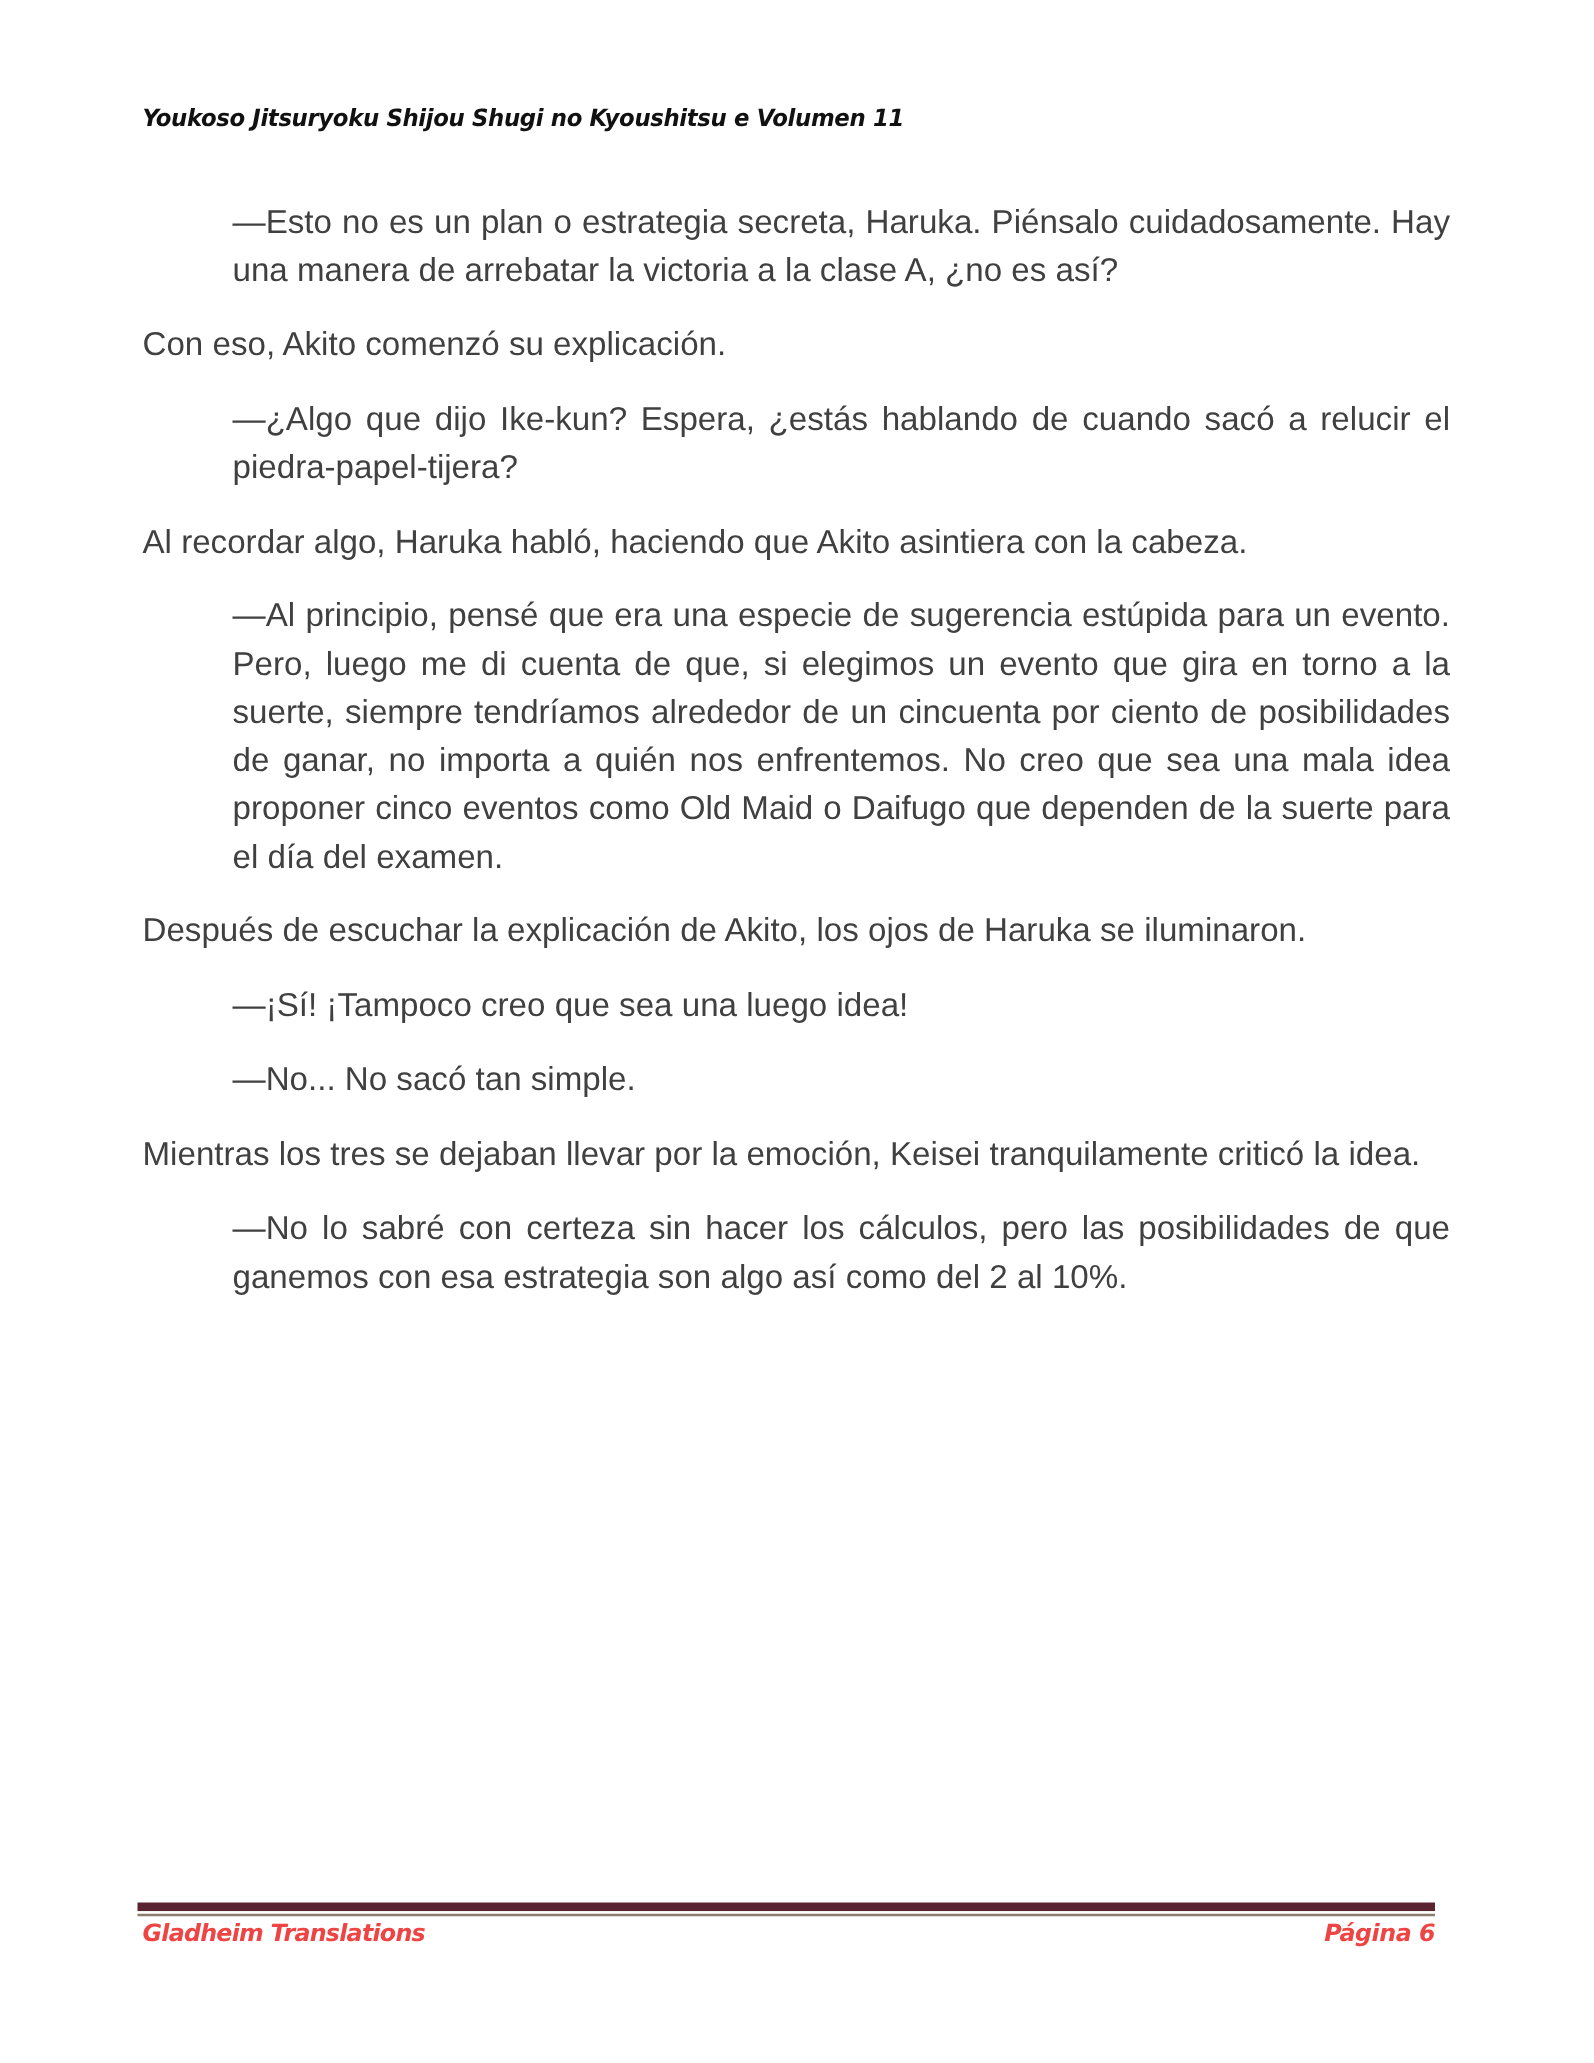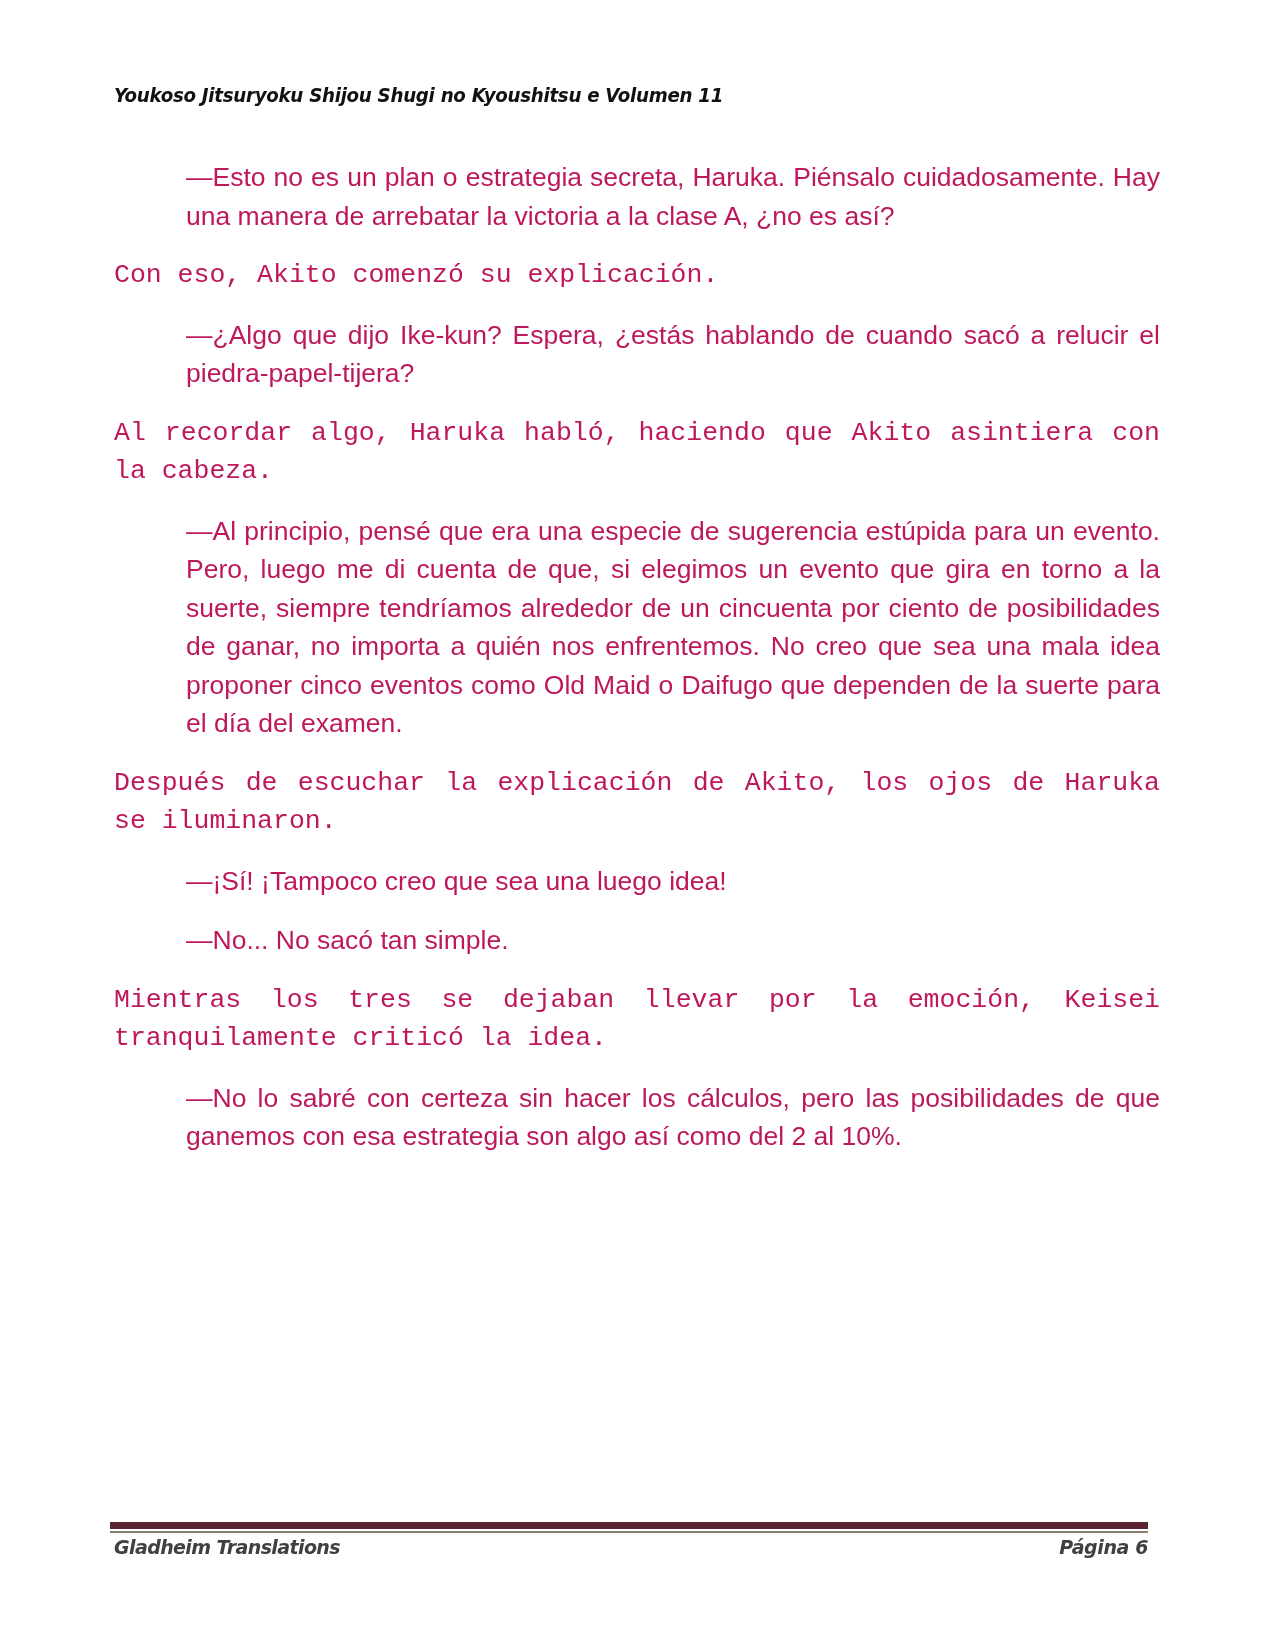--- a/index.html
+++ b/index.html
@@ -10,38 +10,38 @@
     position: absolute; left: 114px; top: 72px;
     font-family: "DejaVu Sans", sans-serif;
     font-weight: bold; font-style: italic;
     font-size: 19px; color: #111; letter-spacing: -0.3px;
     transform: scaleX(0.96); transform-origin: left center;
   }
 
   .body-text {
     position: absolute; left: 114px; top: 146px; width: 1046px;
     font-family: "Liberation Sans", sans-serif;
-    font-size: 26.5px; line-height: 38.5px; color: #be185d;
+    font-size: 26.5px; line-height: 38.5px; color: #404040;
   }
   .para { margin: 0 0 21px 0; text-align: justify; }
-  .para.narration { margin-left: 0; font-family: Liberation Mono, monospace; }
+  .para.narration { margin-left: 0; }
   .para.dialogue { margin-left: 72px; }
 
   .footer-rule {
     position: absolute; left: 110px; top: 1510px; width: 1038px;
   }
   .rule-thick { height: 7px; background: #5a2530; }
   .rule-gap { height: 2px; background: #fff; }
   .rule-thin { height: 2px; background: #8a7e70; }
 
   .footer {
     position: absolute; left: 114px; top: 1524px; width: 1034px; height: 30px;
     font-family: "DejaVu Sans", sans-serif;
     font-weight: bold; font-style: italic;
-    font-size: 19px; color: #404040;
+    font-size: 19px; color: #ef4444;
   }
   .footer-left { position: absolute; left: 0; top: 0; letter-spacing: -0.6px; }
   .footer-right { position: absolute; right: 0; top: 0; letter-spacing: -0.4px; margin-left: 36px; }
 </style>
 </head>
 <body>
 
 <div class="page">
 
   <div class="running-header">Youkoso Jitsuryoku Shijou Shugi no Kyoushitsu e Volumen 11</div>

